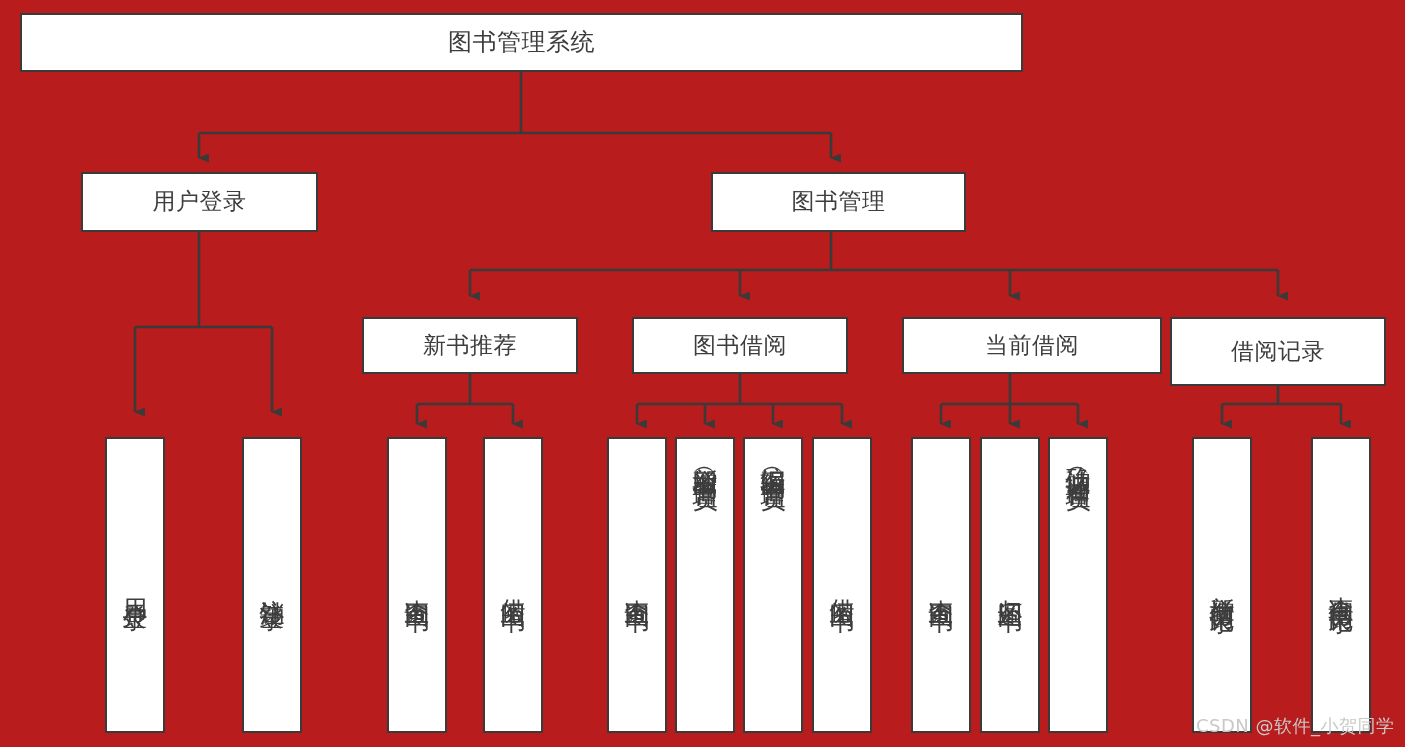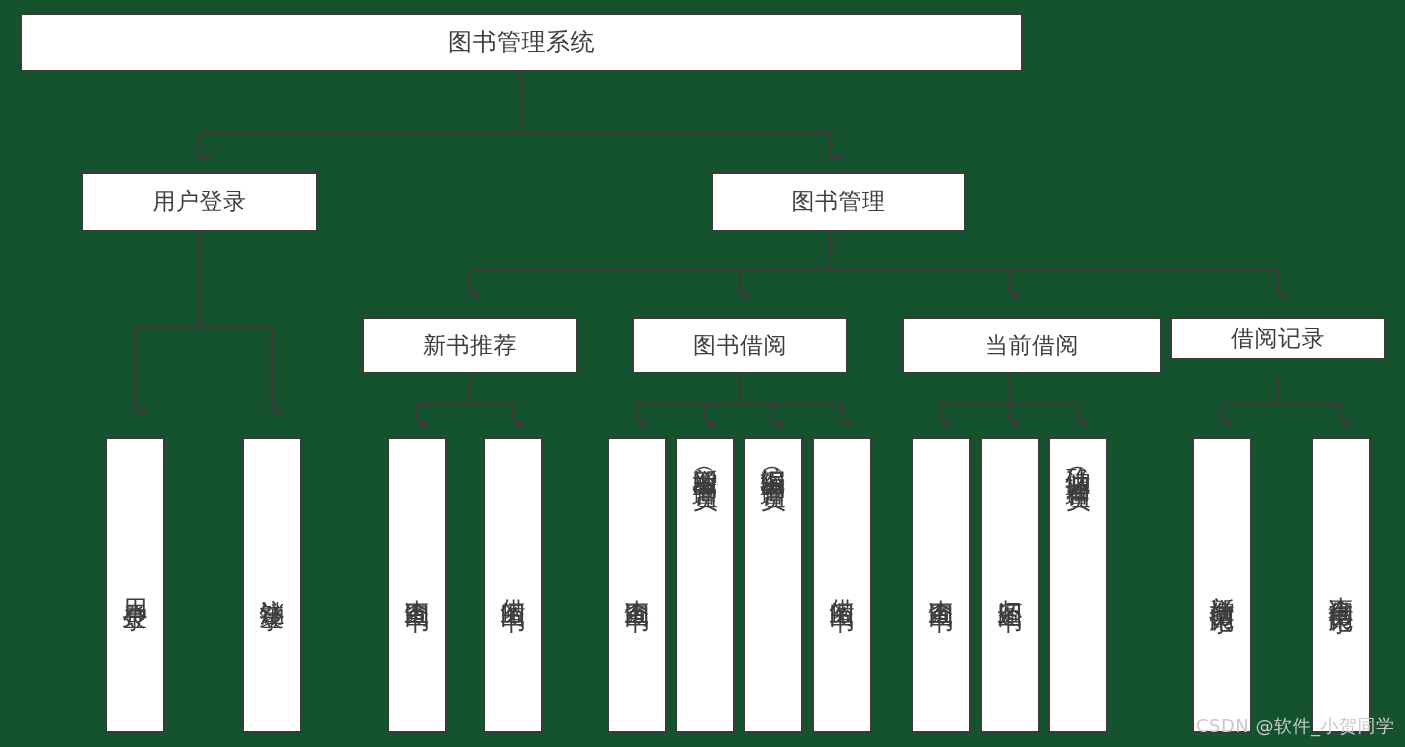--- a/index.html
+++ b/index.html
@@ -7,21 +7,21 @@
     padding: 0;
     background: #ffffff;
   }
   body {
     font-family: "DejaVu Sans", "Liberation Sans", sans-serif;
   }
   #canvas {
     position: relative;
     width: 1405px;
     height: 747px;
-    background: #14532d;
+    background: #b91c1c;
     overflow: hidden;
   }
   #wires {
     position: absolute;
     left: 0;
     top: 0;
     width: 1405px;
     height: 747px;
     pointer-events: none;
   }
@@ -151,21 +151,21 @@
   </div>
 
   <div class="node horiz" style="left:632px; top:317px; width:216px; height:57px;">
     <span class="lbl">图书借阅</span>
   </div>
 
   <div class="node horiz" style="left:902px; top:317px; width:260px; height:57px;">
     <span class="lbl">当前借阅</span>
   </div>
 
-  <div class="node horiz" style="left:1170px; top:317px; width:216px; height:43px;">
+  <div class="node horiz" style="left:1170px; top:317px; width:216px; height:69px;">
     <span class="lbl">借阅记录</span>
   </div>
 
   <div class="node vert mid" style="left:105px; top:437px; width:60px; height:296px;">
     <span class="lbl">用户登录</span>
   </div>
 
   <div class="node vert mid" style="left:242px; top:437px; width:60px; height:296px;">
     <span class="lbl">注销登录</span>
   </div>

